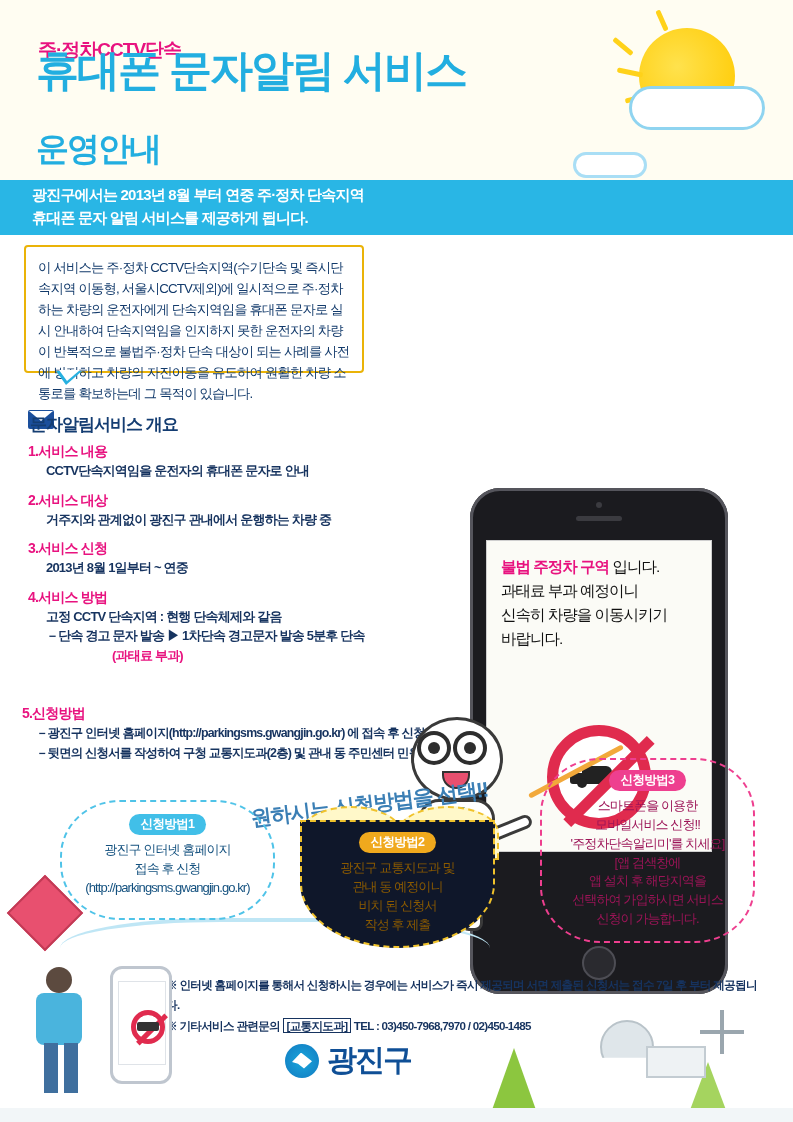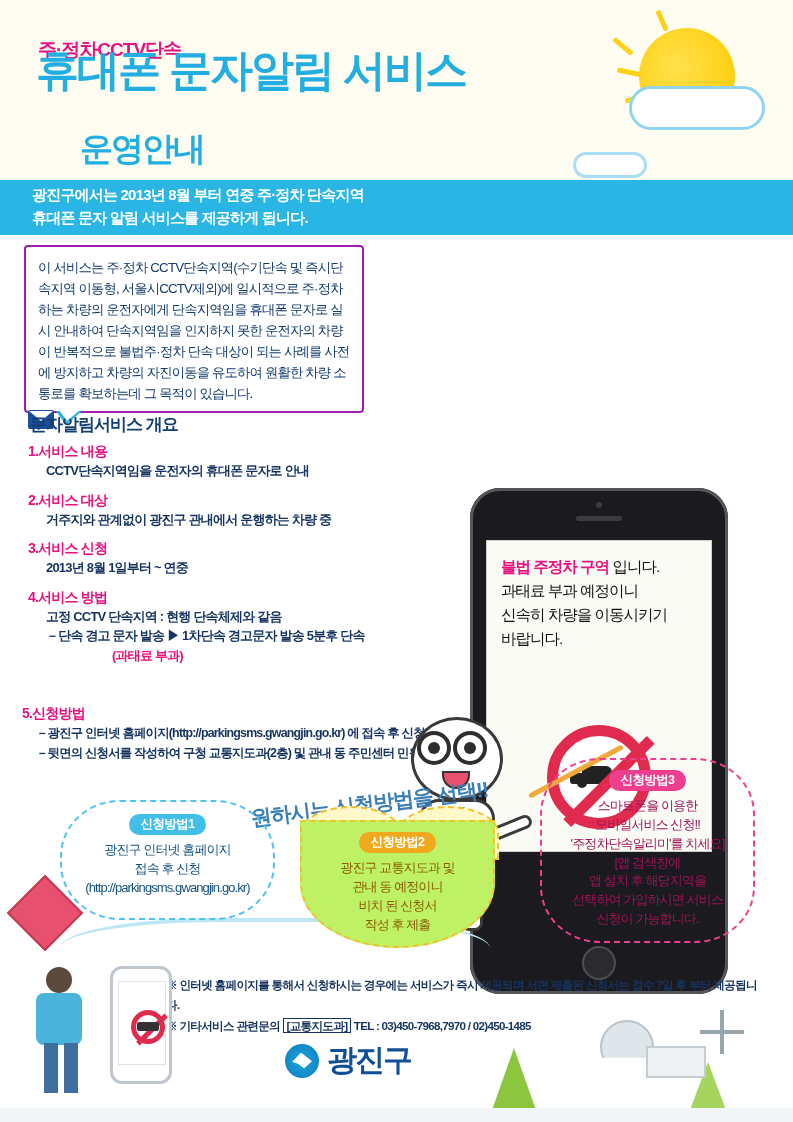--- a/index.html
+++ b/index.html
@@ -41,42 +41,42 @@
     position: absolute; left: 38px; top: 37px;
     font-size: 19px; font-weight: bold; color: #e8127f; letter-spacing: -1px;
   }
   .title1 {
     position: absolute; left: 36px; top: 48px;
     font-size: 43px; font-weight: bold; color: #22aee0; letter-spacing: -2px;
     line-height: 1.05;
   }
   .title2 {
     position: absolute; left: 36px; top: 127px;
-    font-size: 33px; font-weight: bold; color: #22aee0; letter-spacing: -2px; margin-left: 44px;
+    font-size: 33px; font-weight: bold; color: #22aee0; letter-spacing: -2px;
   }
   
   .intro {
     position: absolute; left: 0; top: 180px; width: 793px; height: 55px;
     background: #29b6e5;
     color: #ffffff;
   }
   .intro .l1 {
     position: absolute; left: 32px; top: 6px; font-size: 15px; font-weight: bold; letter-spacing: -0.8px;
   }
   .intro .l2 {
     position: absolute; left: 32px; top: 29px; font-size: 15px; font-weight: bold; letter-spacing: -0.8px;
   }
   
   .body {
     position: absolute; left: 0; top: 235px; width: 793px; height: 520px;
     background: #ffffff;
   }
   .bubble {
-    position: absolute; left: 24px; top: 10px; width: 340px; height: 168px;
-    border: 2px solid #a21caf; border-radius: 4px;
+    position: absolute; left: 24px; top: 10px; width: 340px; height: 128px;
+    border: 2px solid #eab308; border-radius: 4px;
     padding: 10px 12px;
     font-size: 13.3px; color: #123a6b; line-height: 1.58; letter-spacing: -0.8px;
   }
   .bubble:after {
     content: ""; position: absolute; left: 30px; bottom: -14px;
     width: 0; height: 0;
     border-left: 10px solid transparent; border-right: 16px solid transparent;
     border-top: 14px solid #26b0e0;
   }
   .bubble:before {
@@ -185,21 +185,21 @@
     font-size: 12.5px; font-weight: bold; color: #fff; letter-spacing: -0.6px;
   }
   .bub .txt { font-size: 13px; font-weight: normal; letter-spacing: -0.9px; line-height: 1.45; }
 
   .b1 { left: 60px; top: 800px; width: 215px; height: 120px;
         border: 2px dashed #4fc3e8; border-radius: 60px/56px; padding-top: 12px; }
   .b1 .label { background: #41bfe8; }
   .b1 .txt { color: #14517f; margin-top: 6px; }
 
   .b2 { left: 300px; top: 820px; width: 195px; height: 128px;
-        background: #bef264; border: 2px dashed #f0c22b; border-radius: 0 0 50% 50%; padding-top: 10px;}
+        background: #0f172a; border: 2px dashed #f0c22b; border-radius: 0 0 50% 50%; padding-top: 10px;}
   .b2 .label { background: #f0a91d; }
   .b2 .txt { color: #8a5a00; margin-top: 6px; }
   .heart-top { position:absolute; left:300px; top:806px; width:195px; height:40px; }
   .heart-top:before, .heart-top:after{
     content:""; position:absolute; top:0; width:98px; height:50px;
     background:#fff8c9; border:2px dashed #f0c22b; border-radius:50% 50% 0 0;
   }
   .heart-top:before{ left:0; } .heart-top:after{ left:97px; }
 
   .b3 { left: 540px; top: 758px; width: 215px; height: 185px;

